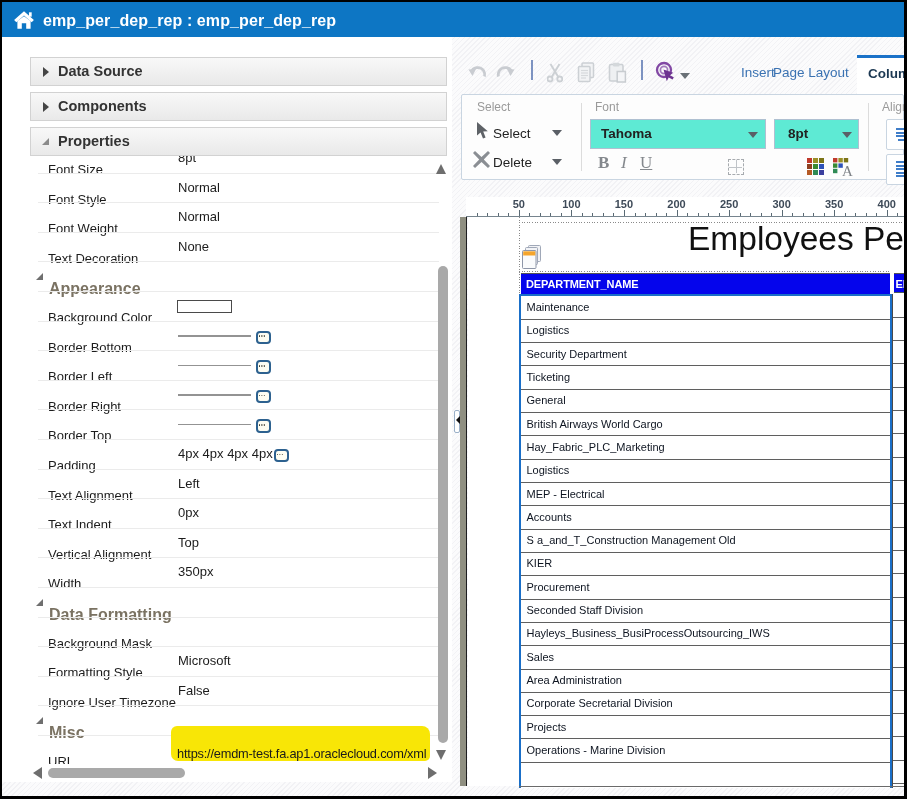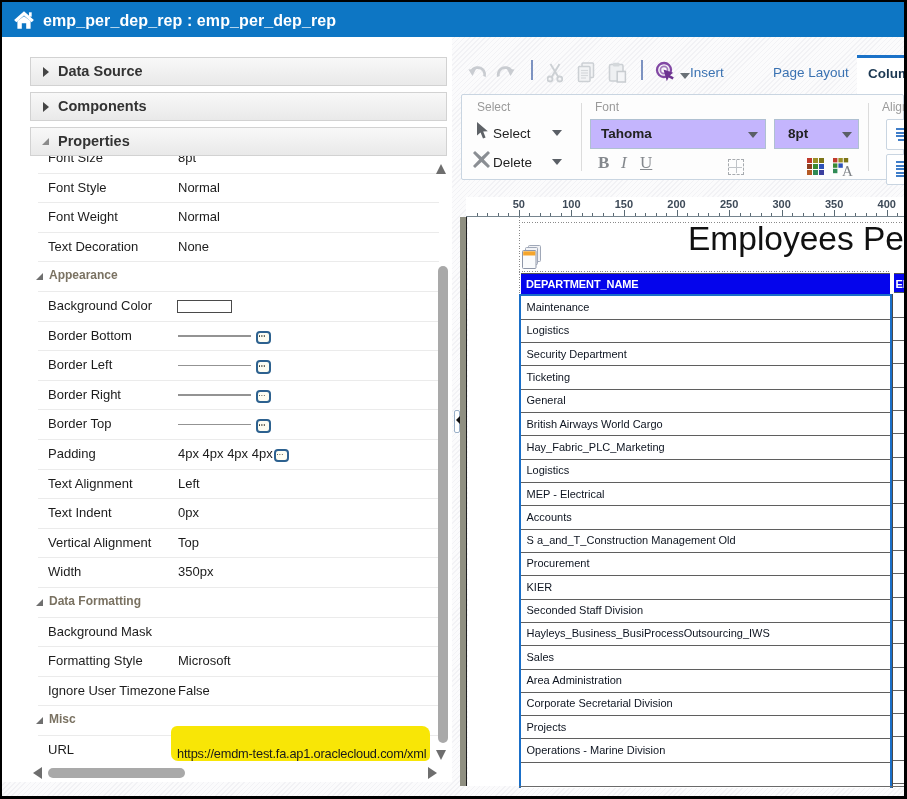--- a/index.html
+++ b/index.html
@@ -11,23 +11,23 @@
 .accbar{left:28px;width:417px;height:29px;background:linear-gradient(#f8f8f8,#e9e9e9);border:1px solid #d2d2d2;box-sizing:border-box;}
 .accbar .txt{position:absolute;left:27px;top:5px;font-size:14.5px;font-weight:bold;color:#333;}
 .tri-r{width:0;height:0;border-left:6px solid #454545;border-top:5px solid transparent;border-bottom:5px solid transparent;}
 .tri-exp{width:0;height:0;border-bottom:7.5px solid #8a8a8a;border-left:7.5px solid transparent;}
 
 #grid{left:28px;top:154px;width:409px;height:608px;overflow:hidden;background:#fff;}
 #gridin{position:absolute;left:0;top:-12px;width:409px;}
 .prow{position:relative;height:29.6px;box-sizing:border-box;}
 .prow::after{content:'';position:absolute;left:8px;right:0;bottom:0;height:1px;background:#ebebeb;}
 .prow.nob::after{display:none;}
-.prow .lab{position:absolute;left:18px;top:6px;font-size:13px;color:#1c1c1c;}
+.prow .lab{position:absolute;left:18px;top:18px;font-size:13px;color:#1c1c1c;}
 .prow .val{position:absolute;left:148px;top:6px;font-size:13px;color:#1c1c1c;}
-.prow.sect .lab{left:19px;color:#7a7262;font-weight:bold;font-size:12px;}
+.prow.sect .lab{left:19px;color:#7a7262;font-weight:bold;font-size:16px;}
 .prow.sect .tri-exp{position:absolute;left:6px;top:11px;border-bottom-color:#6f6f6f;}
 #vline1{left:36px;top:154px;width:1px;height:608px;background:#e3e3e3;}
 #vline2{left:176px;top:154px;width:1px;height:608px;background:#e7e7e7;}
 .bline{position:absolute;left:148px;top:13.5px;width:73px;height:1.5px;background:#939393;}
 .ellip{position:absolute;width:10.5px;height:9.5px;border:2px solid #2d618f;border-radius:4px;background:#fdfdf2;top:9px;}
 .ellip i{position:absolute;left:0.6px;top:2.8px;width:1.6px;height:1.6px;background:#3a3a30;border-radius:1px;box-shadow:2.4px 0 #3a3a30,4.8px 0 #3a3a30;}
 .swatch{position:absolute;left:147px;top:8px;width:55px;height:13px;border:1.5px solid #4a4a4a;background:#fff;box-sizing:border-box;}
 #hilite{left:169px;top:723.5px;width:259px;height:35.5px;background:#f8e606;border-radius:6px 8px 5px 7px;}
 
 .sbthumbv{left:436px;width:10px;background:#a9a9a9;border-radius:5px;}
@@ -36,21 +36,21 @@
 .arr.dn{border-left:5.5px solid transparent;border-right:5.5px solid transparent;border-top:10px solid #6e6e6e;}
 .arr.lf{border-top:6px solid transparent;border-bottom:6px solid transparent;border-right:9px solid #6e6e6e;}
 .arr.rt{border-top:6px solid transparent;border-bottom:6px solid transparent;border-left:9px solid #6e6e6e;}
 
 #tabstrip{left:447px;top:35px;width:455px;height:57px;}
 .tab{position:absolute;top:63px;font-size:13.5px;color:#3a72b2;}
 #activetab{position:absolute;left:408px;top:18px;width:47px;height:39px;background:#fff;border-top:3px solid #1b72c8;}
 #activetab span{position:absolute;left:11px;top:8px;font-weight:bold;color:#1c3852;font-size:13.5px;}
 #ribbon{left:459px;top:92px;width:443px;height:86px;background:#fdfdfd;border:1px solid #c9d5e1;border-radius:2px;box-sizing:border-box;}
 .glabel{position:absolute;top:5px;font-size:12px;color:#9a9a9a;}
-.combo{position:absolute;background:#c4b5fd;border:1px solid #afc0d1;box-sizing:border-box;}
+.combo{position:absolute;background:#5eead4;border:1px solid #afc0d1;box-sizing:border-box;}
 .caret{width:0;height:0;border-left:5px solid transparent;border-right:5px solid transparent;border-top:6px solid #5a5f66;position:absolute;}
 .vsep{position:absolute;top:8px;height:68px;width:1px;background:#dcdcdc;}
 .alignbtn{position:absolute;left:424px;width:40px;height:31px;background:#fff;border:1px solid #c9d5e1;border-radius:2px;box-sizing:border-box;}
 
 #ruler{left:464px;top:195px;width:438px;height:20px;background:#fff;border-bottom:1px solid #76848e;box-sizing:border-box;}
 .rnum{position:absolute;top:1px;font-size:11px;font-weight:bold;color:#3e4a58;transform:translateX(-50%);}
 .tick{position:absolute;width:1px;background:#5a6a74;}
 
 #pageedge{left:458px;top:215px;width:6px;height:569px;background:#8f8f81;}
 #pageedgeline{left:464px;top:215px;width:1px;height:569px;background:#1e1e20;}
@@ -244,21 +244,21 @@
       </svg>
     <div class="abs" style="left:639px;top:58px;width:2px;height:20px;background:#7d93c1"></div>
     <svg class="abs" style="left:653px;top:59px" width="22" height="22" viewBox="0 0 22 22">
         <circle cx="9" cy="9" r="7" fill="none" stroke="#8248a4" stroke-width="2.3"></circle>
         <circle cx="9" cy="9" r="3.6" fill="none" stroke="#a379bd" stroke-width="1.7"></circle>
         <circle cx="9" cy="9" r="1.2" fill="#fff"></circle>
         <path d="M8.5 8.5 L11.8 20.2 L13.6 16.4 L17.6 18.4 L18.8 16.2 L14.9 14.2 L18.2 11.8 Z" fill="#6d3390"></path>
       </svg>
     <div class="abs caret" style="left:678px;top:71px;border-left:5px solid transparent;border-right:5px solid transparent;border-top:6.5px solid #697076"></div>
   </div>
-  <div class="abs tab" style="left:688px">Insert</div>
+  <div class="abs tab" style="left:739px">Insert</div>
   <div class="abs tab" style="left:771px">Page Layout</div>
   <div class="abs" id="tabstrip">
       <div id="activetab">
         <span>Column</span>
       </div>
     </div>
   <div class="abs" id="ribbon">
     <span class="glabel" style="left:15px">Select</span>
     <span class="glabel" style="left:133px">Font</span>
     <span class="glabel" style="left:420px">Align</span>
@@ -401,22 +401,22 @@
     <div class="trow">Logistics</div>
     <div class="trow">Security Department</div>
     <div class="trow">Ticketing</div>
     <div class="trow">General</div>
     <div class="trow">British Airways World Cargo</div>
     <div class="trow">Hay_Fabric_PLC_Marketing</div>
     <div class="trow">Logistics</div>
     <div class="trow">MEP - Electrical</div>
     <div class="trow">Accounts</div>
     <div class="trow">S a_and_T_Construction Management Old</div>
+    <div class="trow">KIER</div>
     <div class="trow">Procurement</div>
-    <div class="trow">KIER</div>
     <div class="trow">Seconded Staff Division</div>
     <div class="trow">Hayleys_Business_BusiProcessOutsourcing_IWS</div>
     <div class="trow">Sales</div>
     <div class="trow">Area Administration</div>
     <div class="trow">Corporate Secretarial Division</div>
     <div class="trow">Projects</div>
     <div class="trow">Operations - Marine Division</div>
   </div>
   <div class="abs" id="col2">
     <div class="trow">&nbsp;</div>

